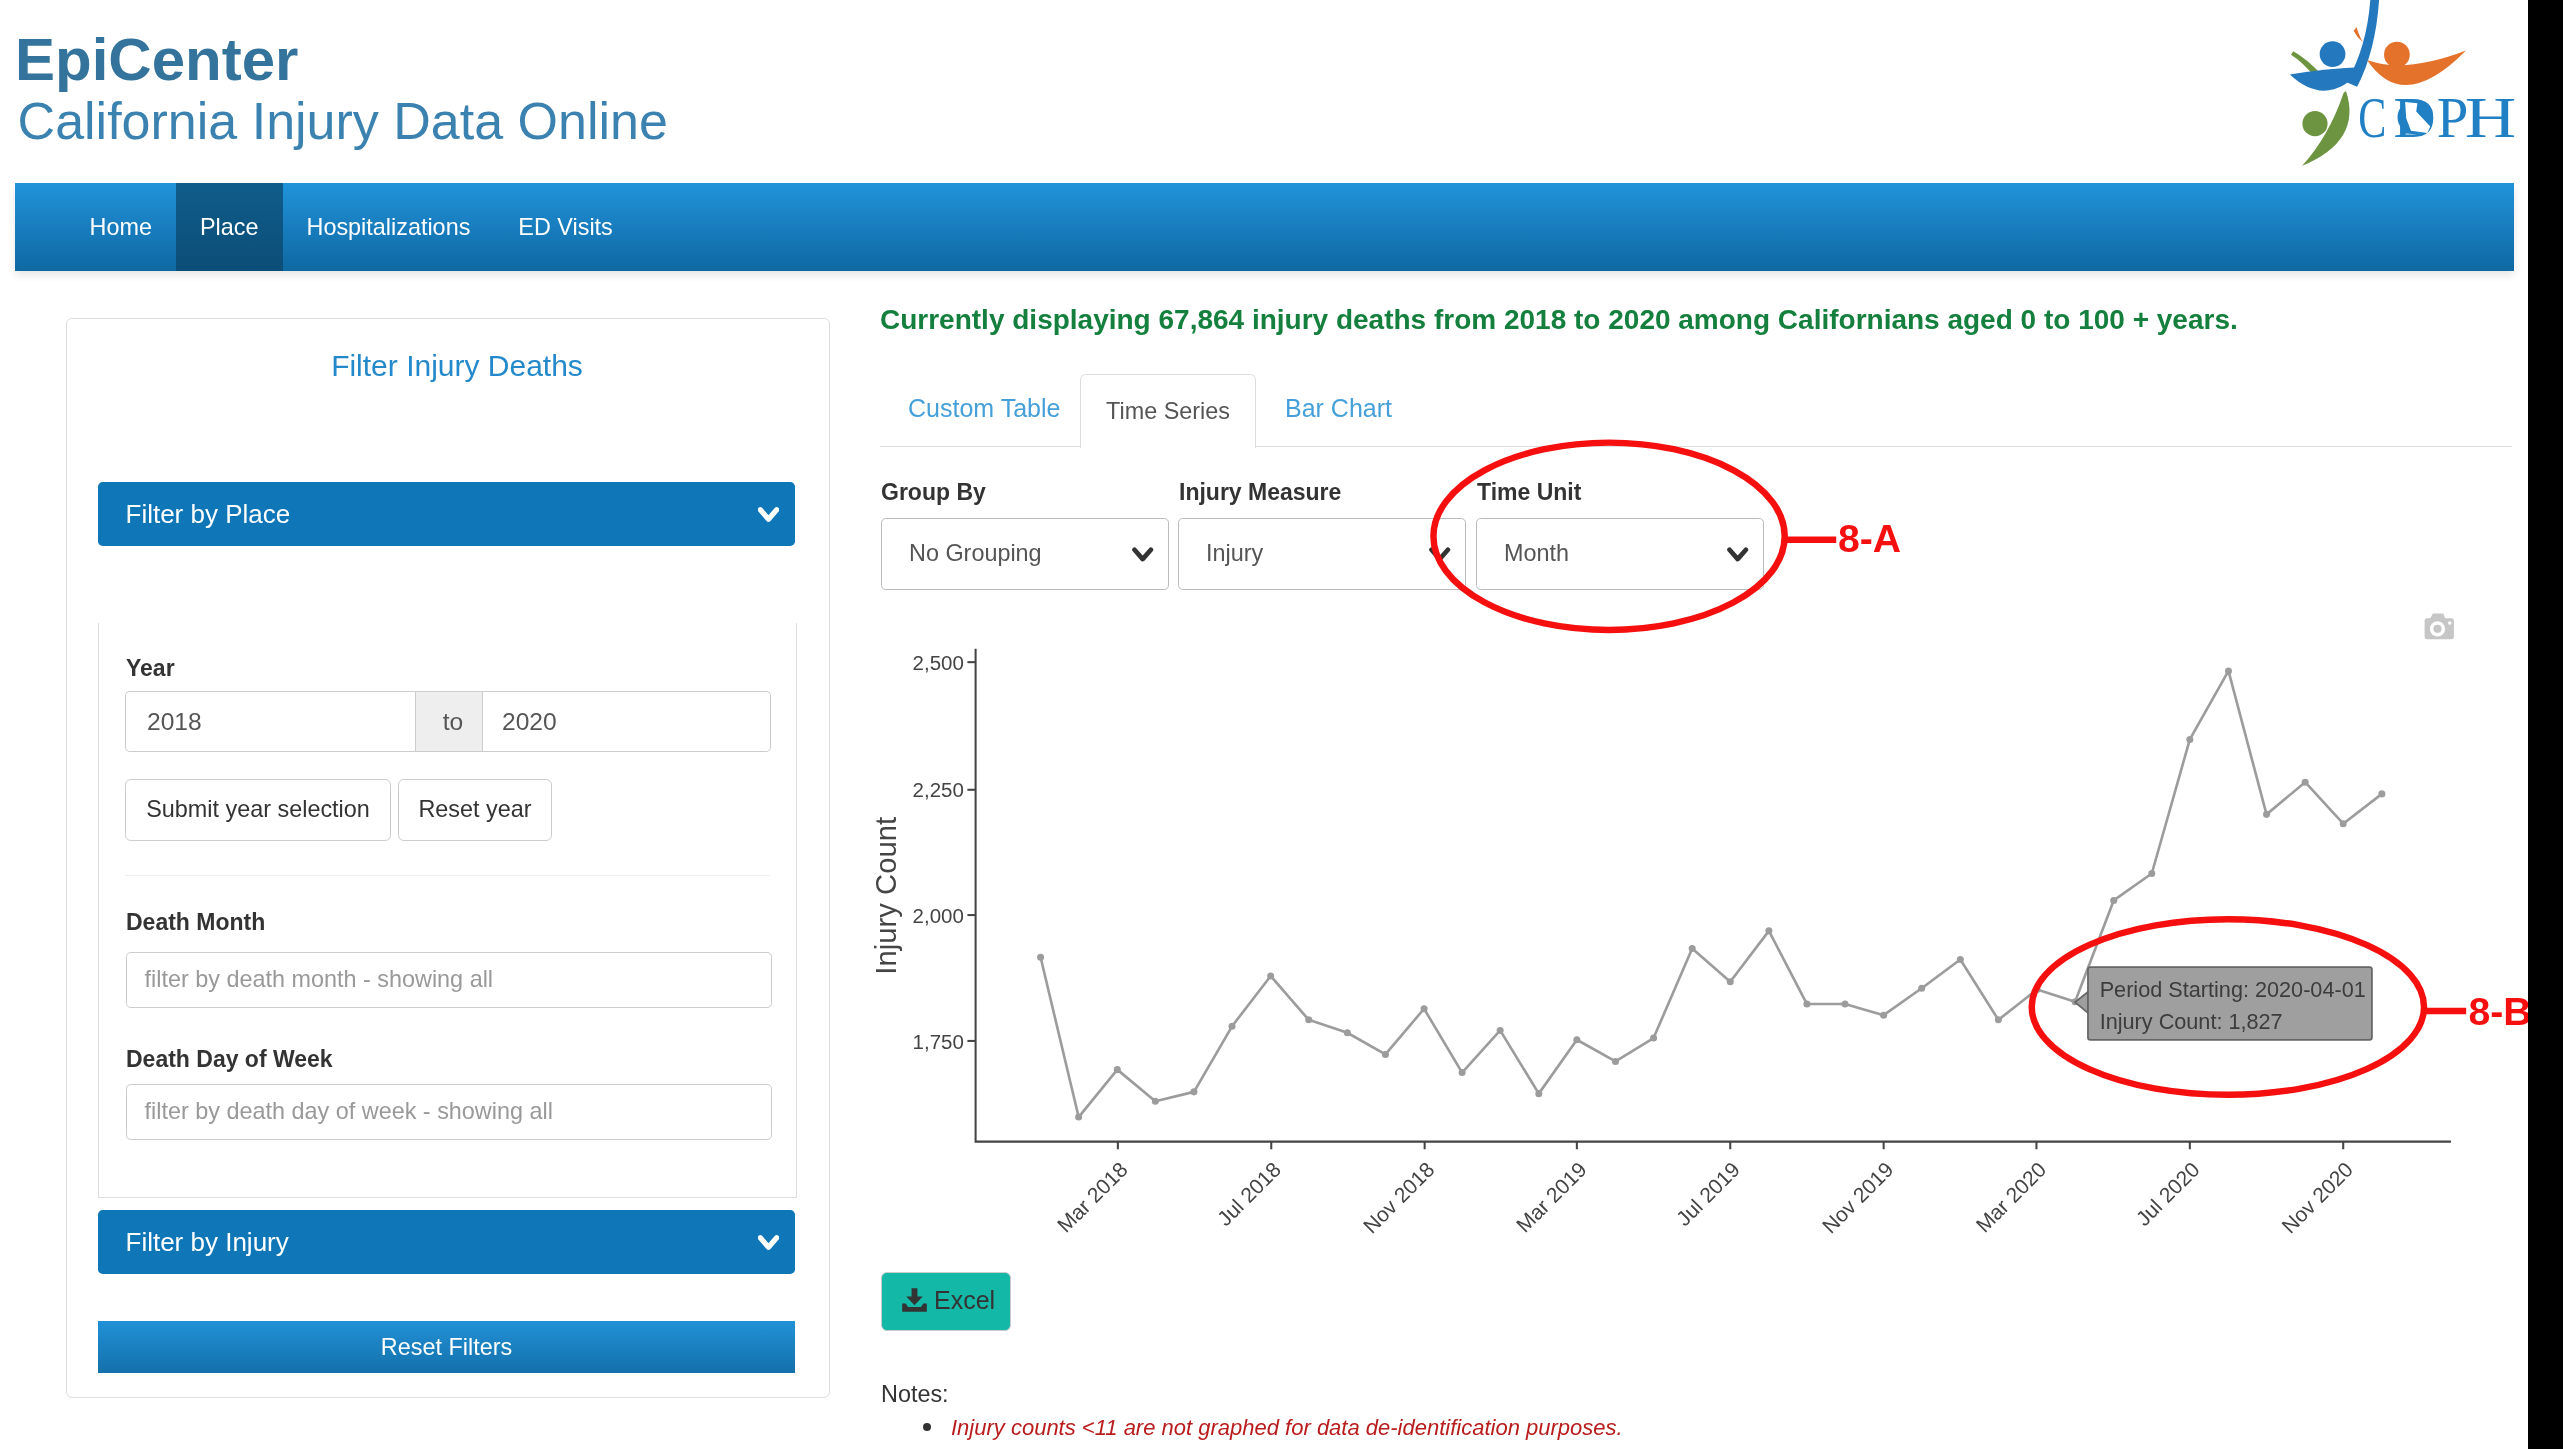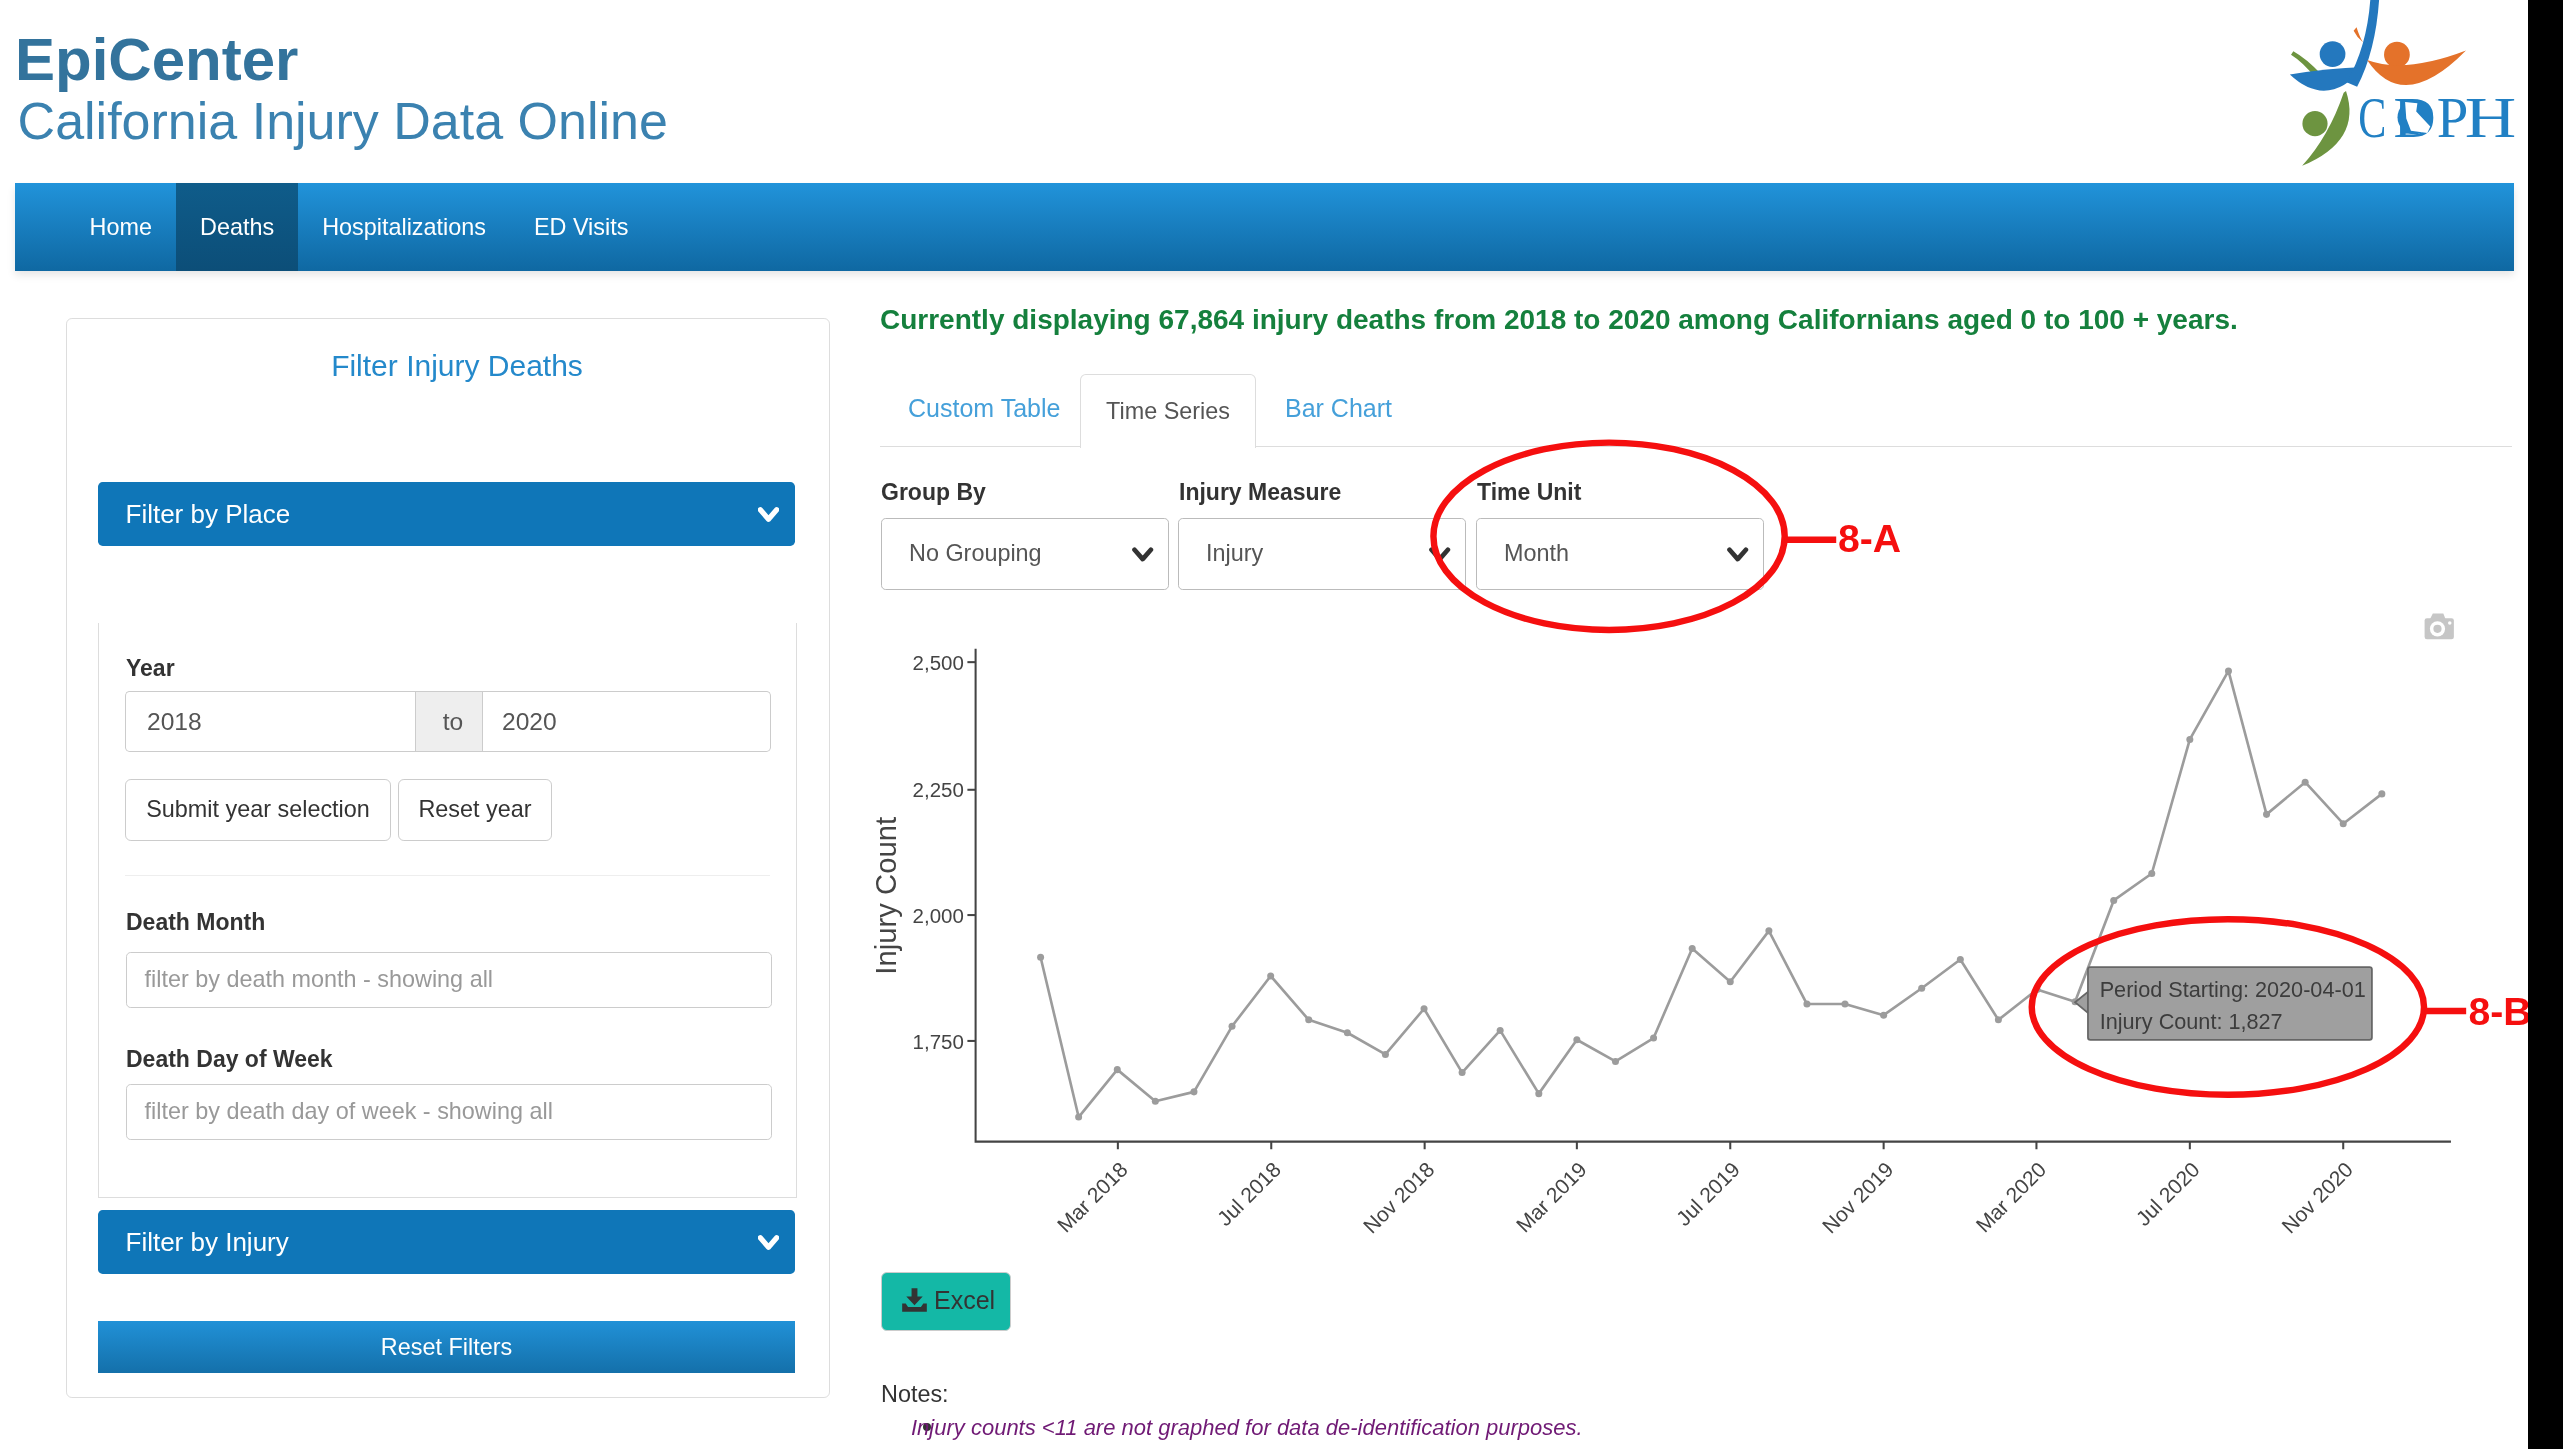--- a/index.html
+++ b/index.html
@@ -62,33 +62,33 @@
   #gblbl{left:881px;top:481px;} #imlbl{left:1179px;top:481px;} #tulbl{left:1477px;top:481px;}
   .sel{position:absolute;top:518px;width:286px;height:70px;border:1.2px solid #bbb;border-radius:4.7px;background:#fff;}
   .sel .st{font-size:23.4px;color:#555;line-height:68px;padding-left:27px;}
   .sel svg{position:absolute;right:14px;top:26px;}
   #sel1{left:881px;} #sel2{left:1178px;} #sel3{left:1476px;}
 
   
   #btnExcel{left:881px;top:1272px;width:128px;height:57px;border:1.2px solid #ccc;border-radius:5.9px;background:#14b8a6;}
   #btnExcel span{position:absolute;left:52px;top:0;font-size:25px;color:#333;line-height:55px;}
   #noteslbl{left:881px;top:1383px;font-size:23.4px;color:#333;line-height:1;}
-  #notetext{left:911px;top:1417px;font-size:22px;font-style:italic;color:#701a75;line-height:1;}
+  #notetext{left:951px;top:1417px;font-size:22px;font-style:italic;color:#b91c1c;line-height:1;}
   #notebullet{left:923px;top:1423px;width:8.2px;height:8.2px;border-radius:50%;background:#333;}
 </style>
 </head>
 <body>
 <div id="root">
   <div class="abs" id="t1">EpiCenter</div>
   <div class="abs" id="t2">California Injury Data Online</div>
 
   <div class="abs" id="nav">
     <div class="items">
       <a>Home</a>
-        <a class="active">Deaths</a>
+        <a class="active">Place</a>
         <a>Hospitalizations</a>
         <a>ED Visits</a>
     </div>
   </div>
 
   <div class="abs" id="card"></div>
   <div class="abs" id="fheading">Filter Injury Deaths</div>
 
   <div class="acc" id="accPlace">
       <span class="lbl">Filter by Place</span>

